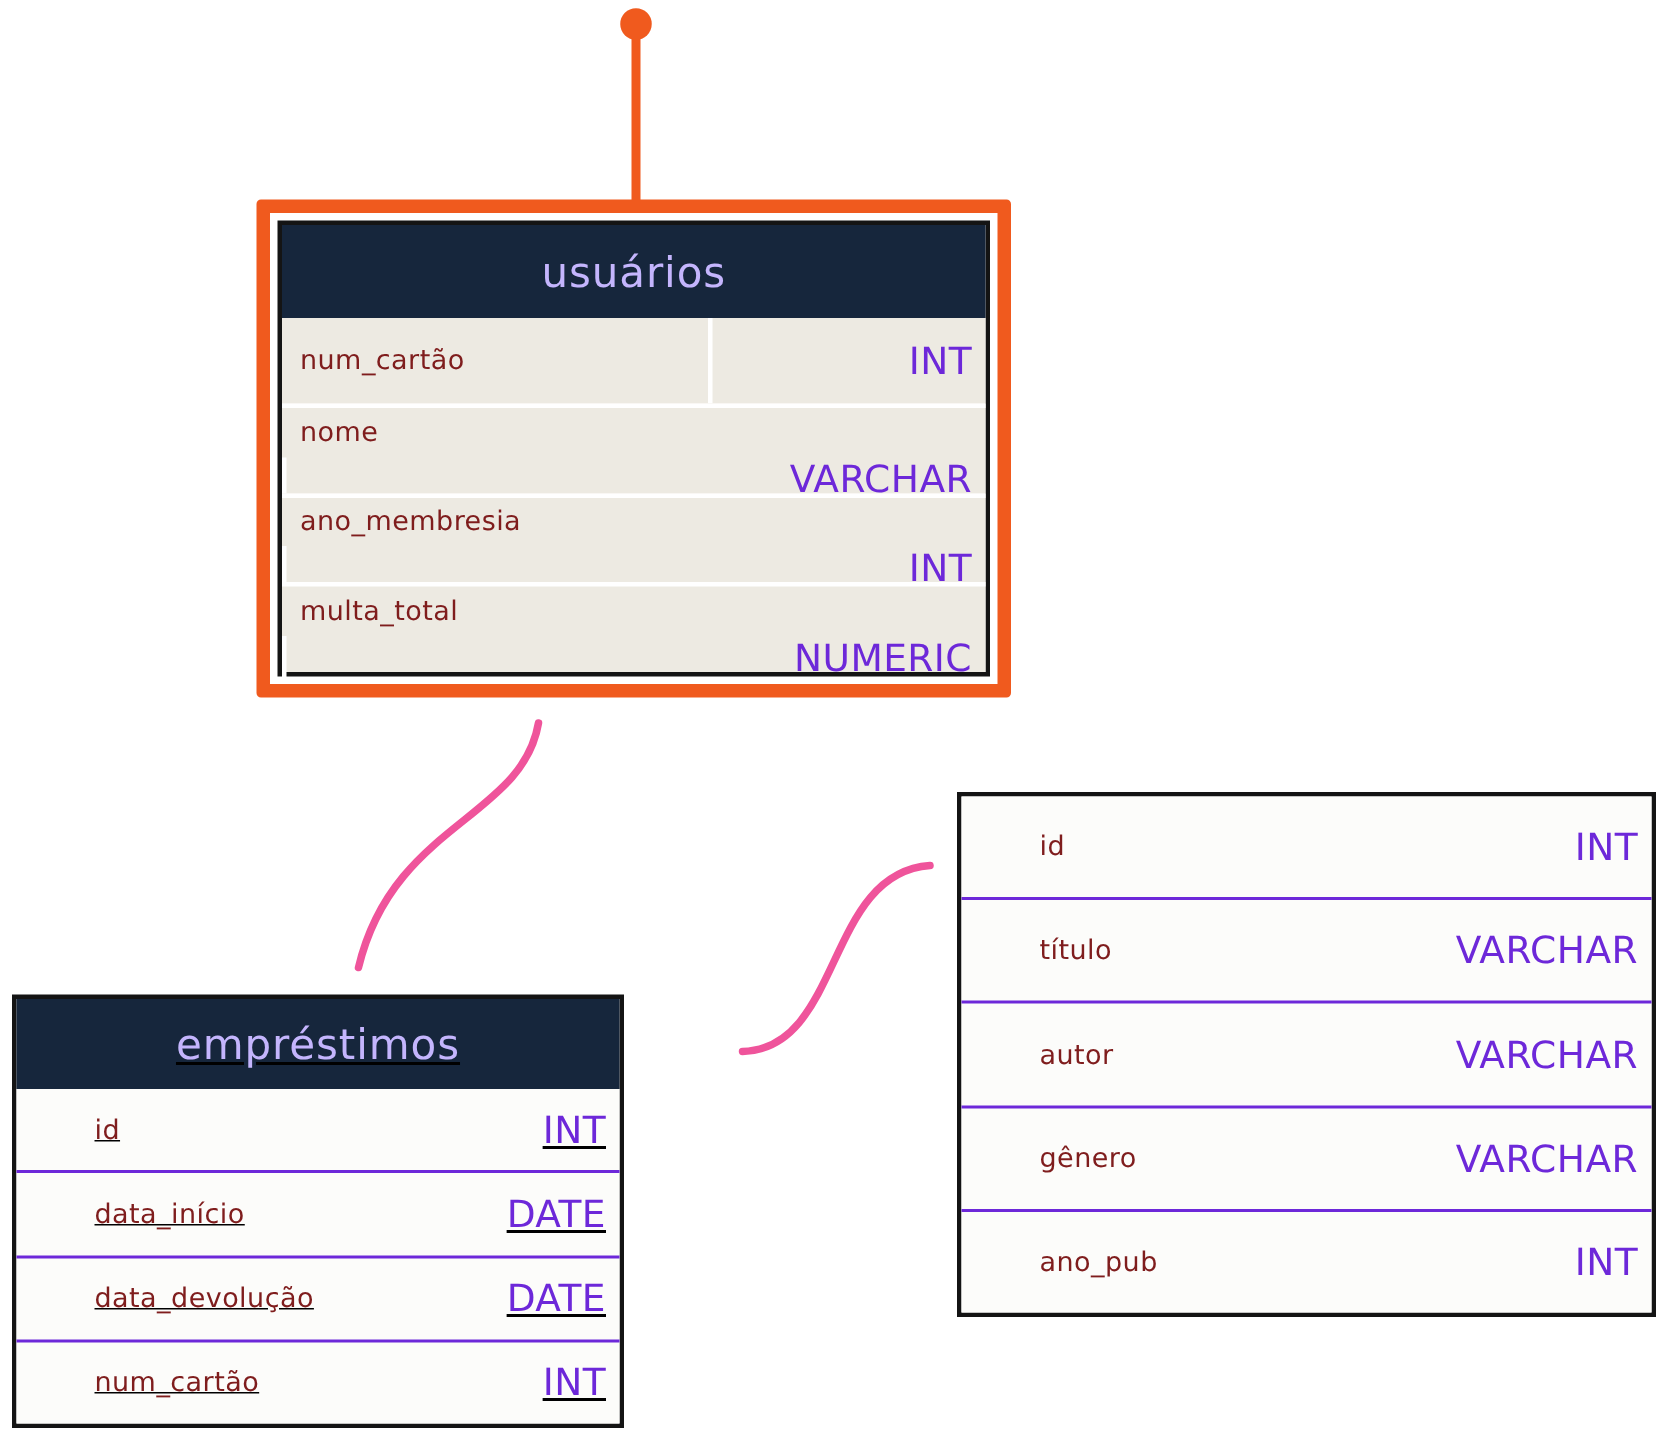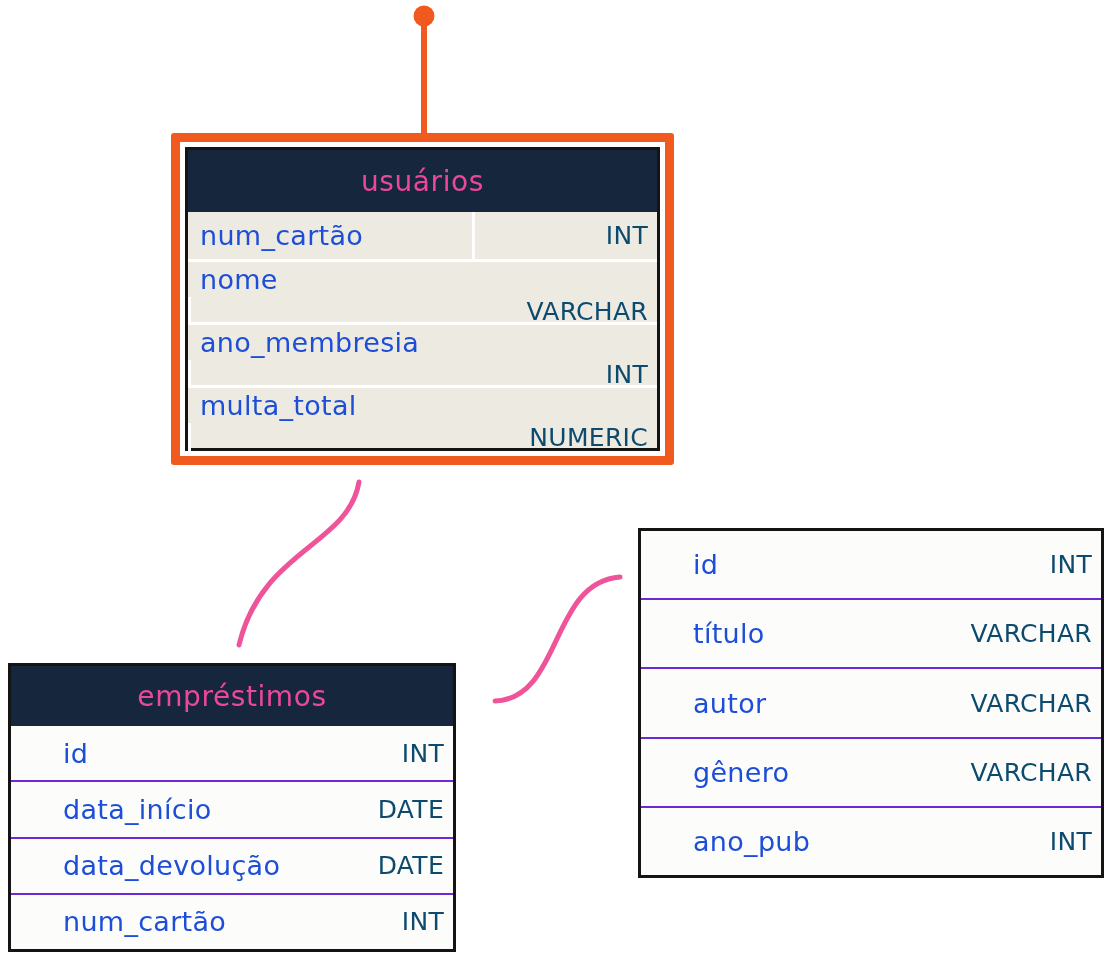--- a/index.html
+++ b/index.html
@@ -29,46 +29,46 @@
   .tbl {
     display: flex;
     flex-direction: column;
     box-sizing: border-box;
     border: 3px solid #141414;
     height: 100%;
     width: 100%;
   }
   .tbl-header {
     background: #16263c;
-    color: #ec4899;
+    color: #c4b5fd;
     display: flex;
     align-items: center;
     justify-content: center;
     font-size: 28px;
     letter-spacing: 0.6px;
   }
   .tbl-row { flex: 1; display: flex; align-items: stretch; }
   .col-name {
     display: flex;
     align-items: center;
     padding-left: 12px;
-    font-size: 27px;
-    color: #1d4ed8;
+    font-size: 18px;
+    color: #7f1d1d;
     letter-spacing: 0.3px;
     flex: 1;
     white-space: nowrap;
     overflow: hidden;
   }
   .col-type {
     display: flex;
     align-items: center;
     justify-content: flex-end;
     padding-right: 9px;
     font-size: 25px;
-    color: #0c4a6e;
+    color: #6d28d9;
     letter-spacing: 0.3px;
     white-space: nowrap;
   }
   
   .cream .tbl-row { background: #edeae2; }
   .cream .tbl-row + .tbl-row { border-top: 3px solid #ffffff; flex-direction: column; }
   .cream .col-name { flex: 0 0 58%; }
   .cream .col-type { flex: 1; border-left: 3px solid #ffffff; }
   
   .light .tbl-row { background: #fcfcfa; padding-left: 40px; }
@@ -104,21 +104,21 @@
         <span class="col-name">ano_membresia</span>
         <span class="col-type">INT</span>
       </div>
       <div class="tbl-row">
         <span class="col-name">multa_total</span>
         <span class="col-type">NUMERIC</span>
       </div>
     </div>
   </div>
 
-  <div class="table-card" style="left:8px; top:663px; width:448px; height:289px;">
+  <div class="table-card" style="left:8px; top:663px; width:408px; height:289px;text-decoration:underline;">
     <div class="tbl light">
       <div class="tbl-header" style="flex:0 0 60px;">
         <span>empréstimos</span>
       </div>
       <div class="tbl-row">
         <span class="col-name">id</span>
         <span class="col-type">INT</span>
       </div>
       <div class="tbl-row">
         <span class="col-name">data_início</span>

